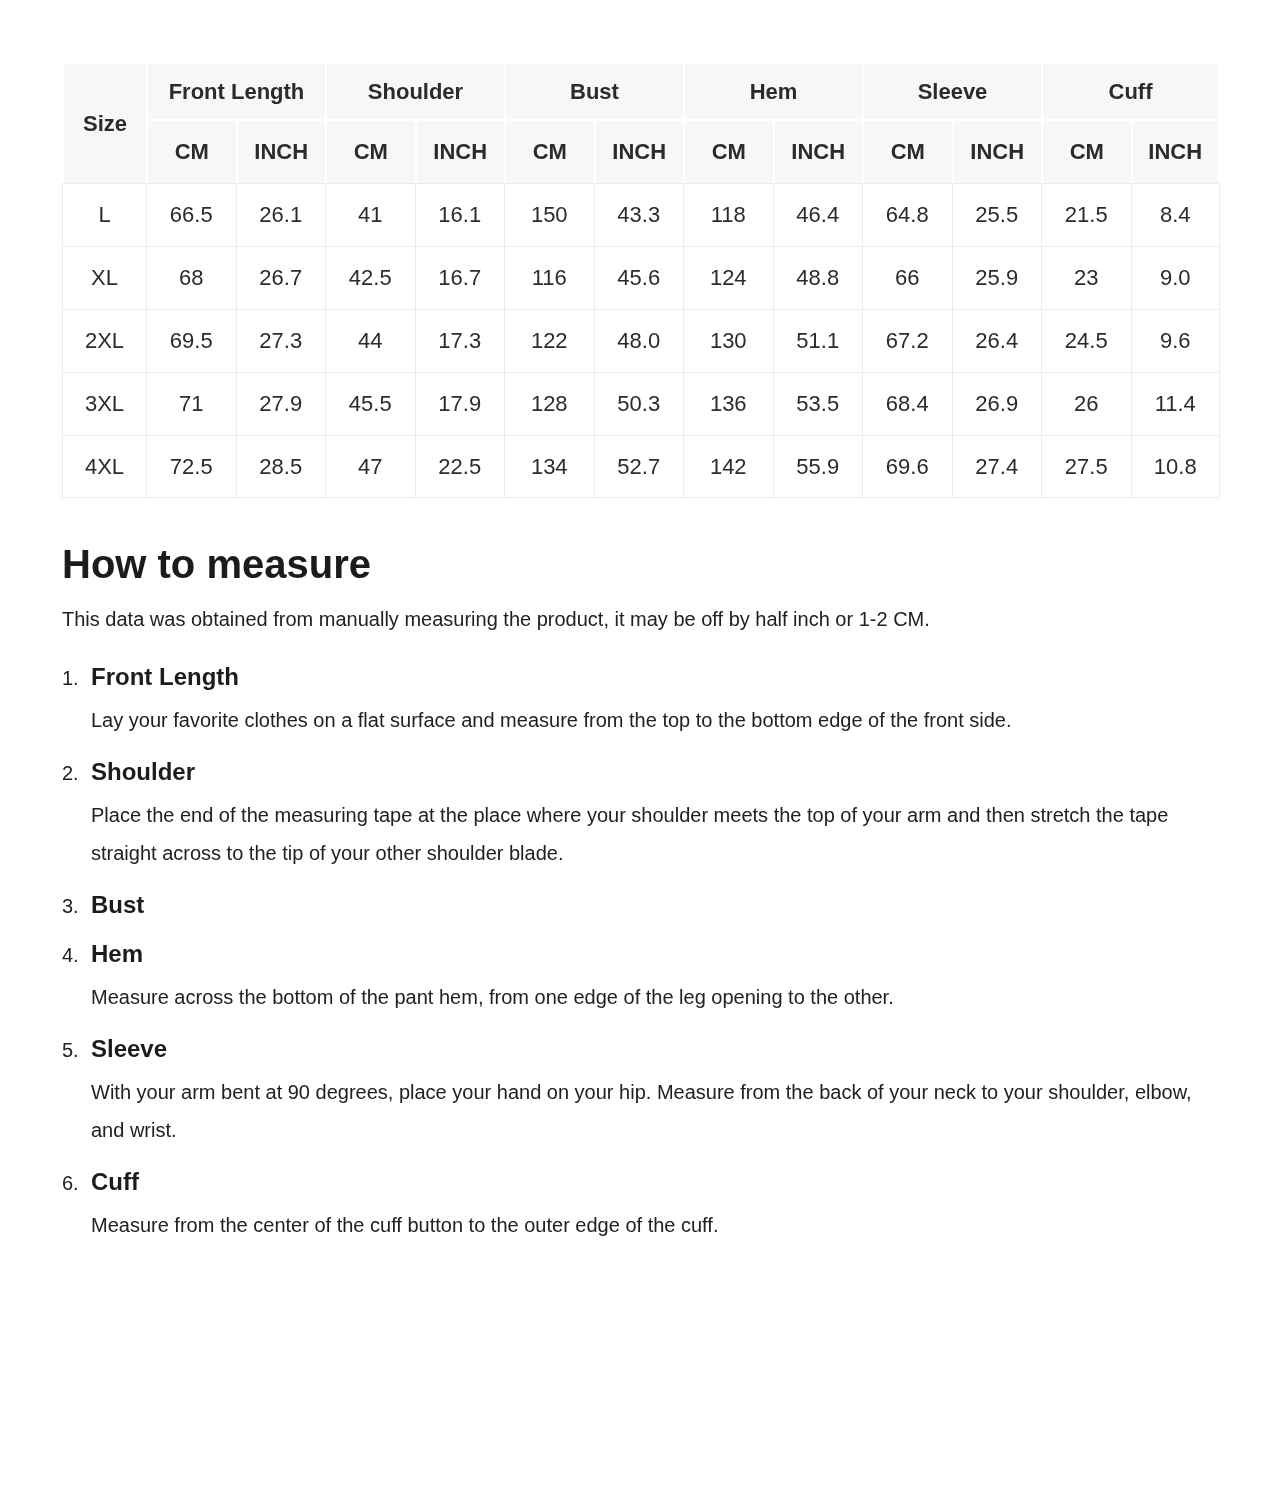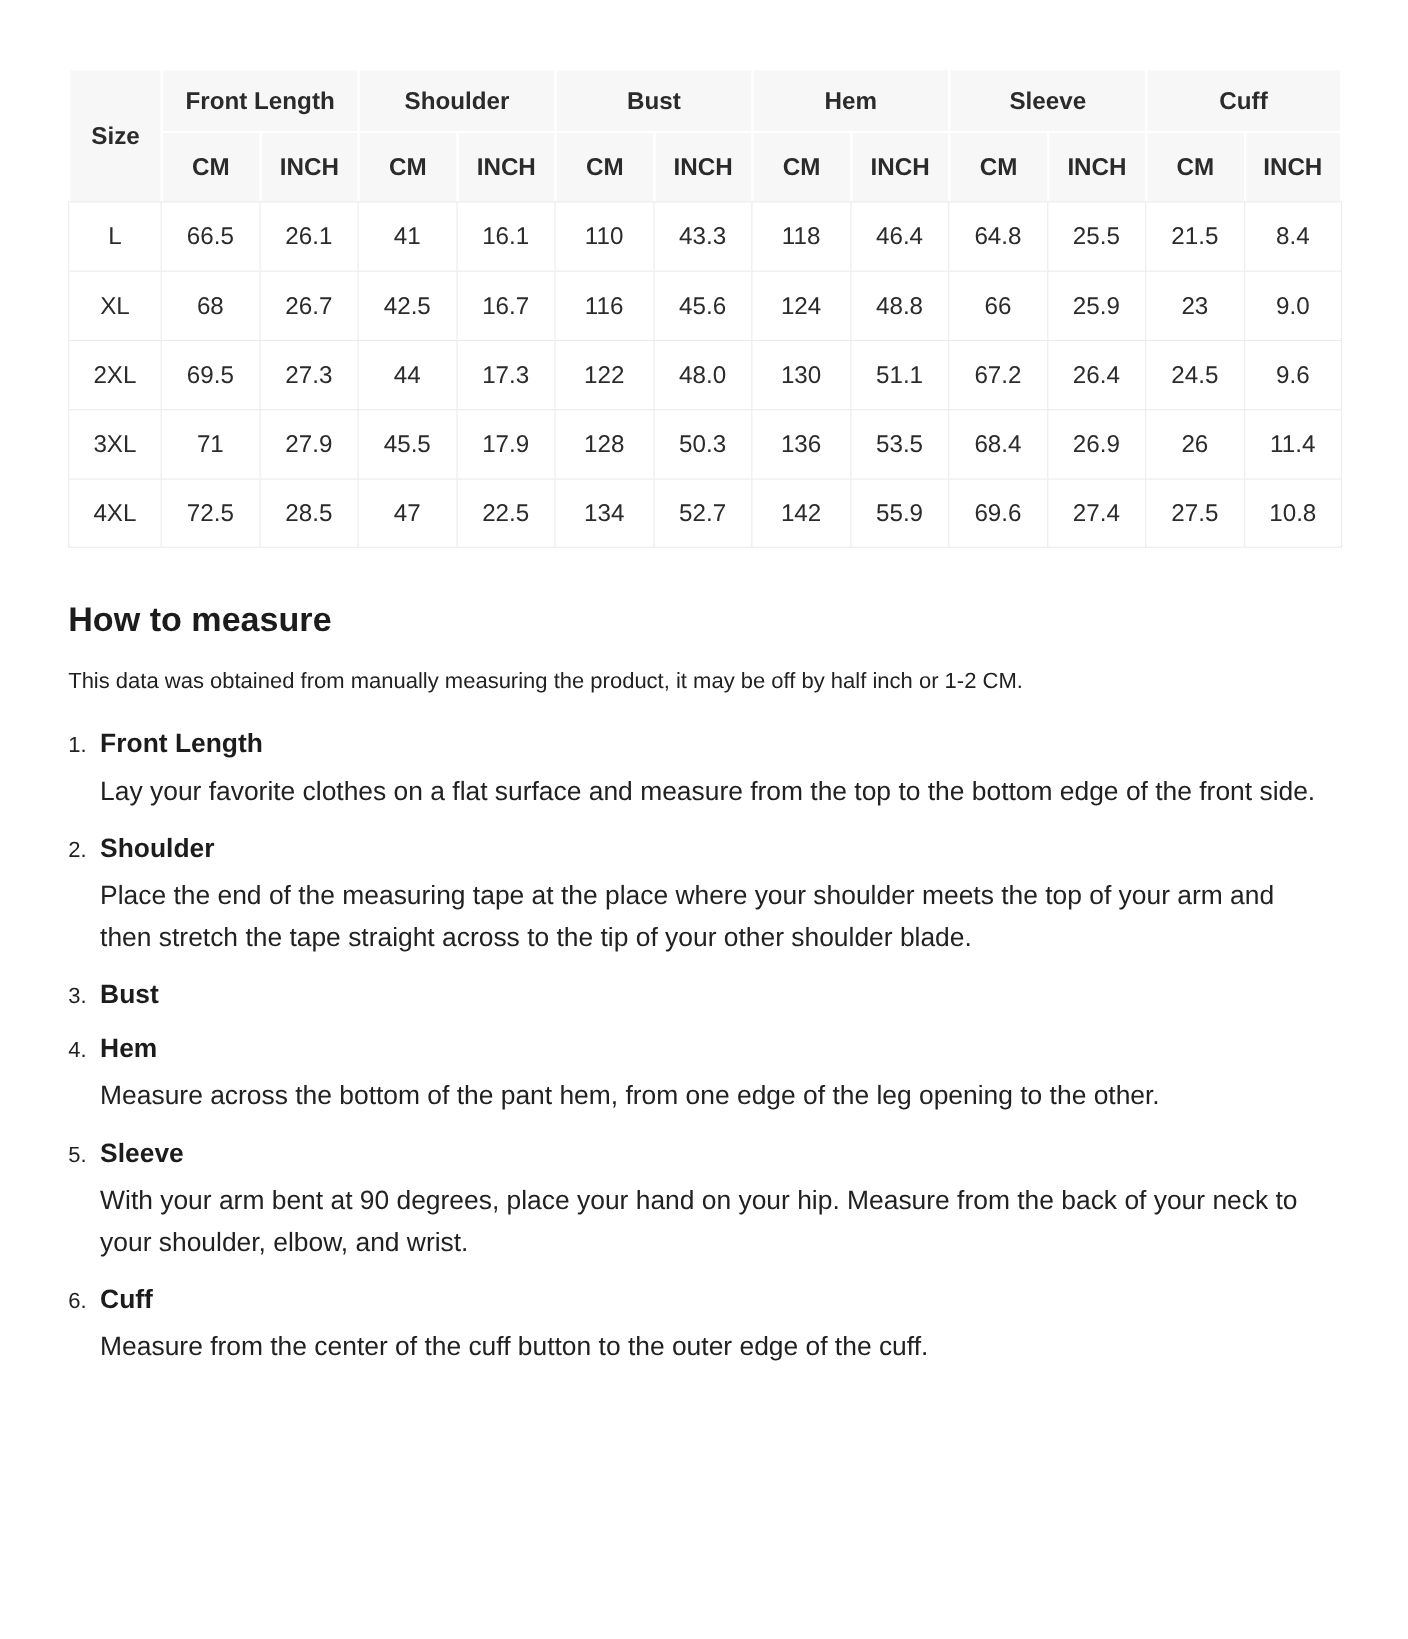--- a/index.html
+++ b/index.html
@@ -44,21 +44,21 @@
     border-left: 1px solid #ececec;
     border-top: 1px solid #ececec;
     background: #ffffff;
   }
   .size-chart td.last-td { border-right: 1px solid #ececec; text-align: center; }
   .size-chart tr.last-row td { border-bottom: 1px solid #ececec; }
 
   
   h2.how-to {
     margin: 46px 0 0 0;
-    font-size: 31px;
+    font-size: 40px;
     line-height: 40px;
     font-weight: bold;
     color: #1c1c1c;
   }
   p.intro {
     margin: 16px 0 0 0;
     font-size: 20px;
     line-height: 38px;
     color: #212121;
   }
@@ -81,21 +81,21 @@
     font-size: 20px;
     color: #212121;
   }
   .item-title {
     font-size: 24px;
     font-weight: bold;
     color: #1c1c1c;
   }
   .item-desc {
     margin: 0 13px 0 29px;
-    font-size: 24px;
+    font-size: 20px;
     line-height: 38px;
     max-width: 1122px;
     color: #212121;
   }
 </style>
 </head>
 <body>
 
 <div class="page">
 
@@ -140,21 +140,21 @@
         <th class="last-th">INCH</th>
       </tr>
     </thead>
     <tbody>
       <tr>
         <td>L</td>
         <td>66.5</td>
         <td>26.1</td>
         <td>41</td>
         <td>16.1</td>
-        <td>110</td>
+        <td>150</td>
         <td>43.3</td>
         <td>118</td>
         <td>46.4</td>
         <td>64.8</td>
         <td>25.5</td>
         <td>21.5</td>
         <td class="last-td">8.4</td>
       </tr>
       <tr>
         <td>XL</td>

